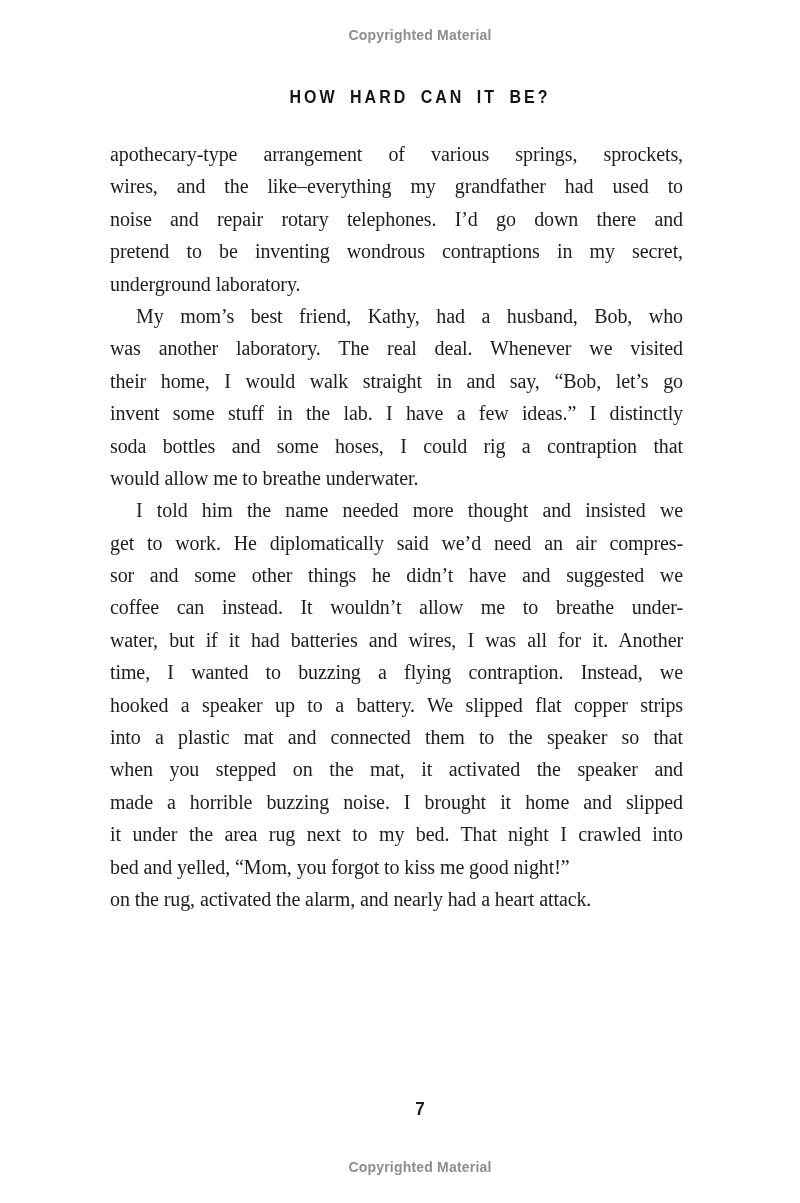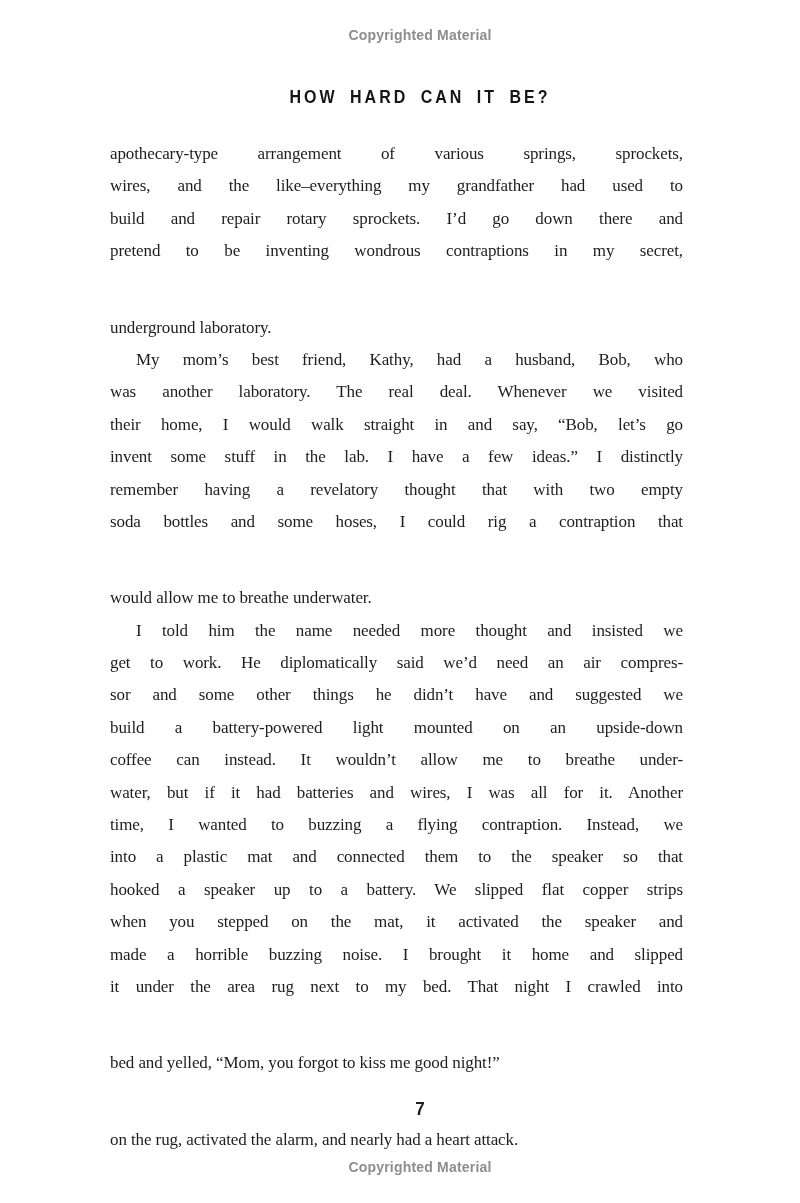--- a/index.html
+++ b/index.html
@@ -43,35 +43,34 @@
     word-spacing: 5px;
     color: #151515;
     transform: scaleY(1.12);
     transform-origin: center top;
   }
   .body-text {
     position: absolute;
     top: 138px;
     left: 110px;
     width: 573px;
-    font-size: 17px;
+    font-size: 20px;
     color: #1d1d1d;
     letter-spacing: -0.1px;
   }
   .text-line {
     height: 32.4px;
     line-height: 32.4px;
     text-align: justify;
     text-align-last: justify;
     white-space: normal;
     overflow: visible;
   }
   .text-line.last {
     text-align-last: left;
-    margin-top: 44px;
   }
   .text-line.indent {
     text-indent: 26px;
   }
   .page-number {
     position: absolute;
     top: 1098px;
     left: 0;
     width: 100%;
     text-align: center;
@@ -87,39 +86,37 @@
 <body>
 
 <div class="page">
   <div class="copyright-top">Copyrighted Material</div>
 
   <div class="chapter-heading">HOW HARD CAN IT BE?</div>
 
   <div class="body-text">
       <div class="text-line">apothecary-type arrangement of various springs, sprockets,</div>
       <div class="text-line">wires, and the like–everything my grandfather had used to</div>
-      <div class="text-line">build and repair rotary sprockets. I’d go down there and</div>
+      <div class="text-line">noise and repair rotary telephones. I’d go down there and</div>
       <div class="text-line">pretend to be inventing wondrous contraptions in my secret,</div>
       <div class="text-line last">underground laboratory.</div>
       <div class="text-line indent">My mom’s best friend, Kathy, had a husband, Bob, who</div>
       <div class="text-line">was another laboratory. The real deal. Whenever we visited</div>
       <div class="text-line">their home, I would walk straight in and say, “Bob, let’s go</div>
       <div class="text-line">invent some stuff in the lab. I have a few ideas.” I distinctly</div>
-      <div class="text-line">remember having a revelatory thought that with two empty</div>
       <div class="text-line">soda bottles and some hoses, I could rig a contraption that</div>
       <div class="text-line last">would allow me to breathe underwater.</div>
       <div class="text-line indent">I told him the name needed more thought and insisted we</div>
       <div class="text-line">get to work. He diplomatically said we’d need an air compres-</div>
       <div class="text-line">sor and some other things he didn’t have and suggested we</div>
-      <div class="text-line">build a battery-powered light mounted on an upside-down</div>
       <div class="text-line">coffee can instead. It wouldn’t allow me to breathe under-</div>
       <div class="text-line">water, but if it had batteries and wires, I was all for it. Another</div>
       <div class="text-line">time, I wanted to buzzing a flying contraption. Instead, we</div>
+      <div class="text-line">hooked a speaker up to a battery. We slipped flat copper strips</div>
       <div class="text-line">into a plastic mat and connected them to the speaker so that</div>
-      <div class="text-line">hooked a speaker up to a battery. We slipped flat copper strips</div>
       <div class="text-line">when you stepped on the mat, it activated the speaker and</div>
       <div class="text-line">made a horrible buzzing noise. I brought it home and slipped</div>
       <div class="text-line">it under the area rug next to my bed. That night I crawled into</div>
       <div class="text-line last">bed and yelled, “Mom, you forgot to kiss me good night!”</div>
       <div class="text-line last">on the rug, activated the alarm, and nearly had a heart attack.</div>
     </div>
 
   <div class="page-number">7</div>
 
   <div class="copyright-bottom">Copyrighted Material</div>

